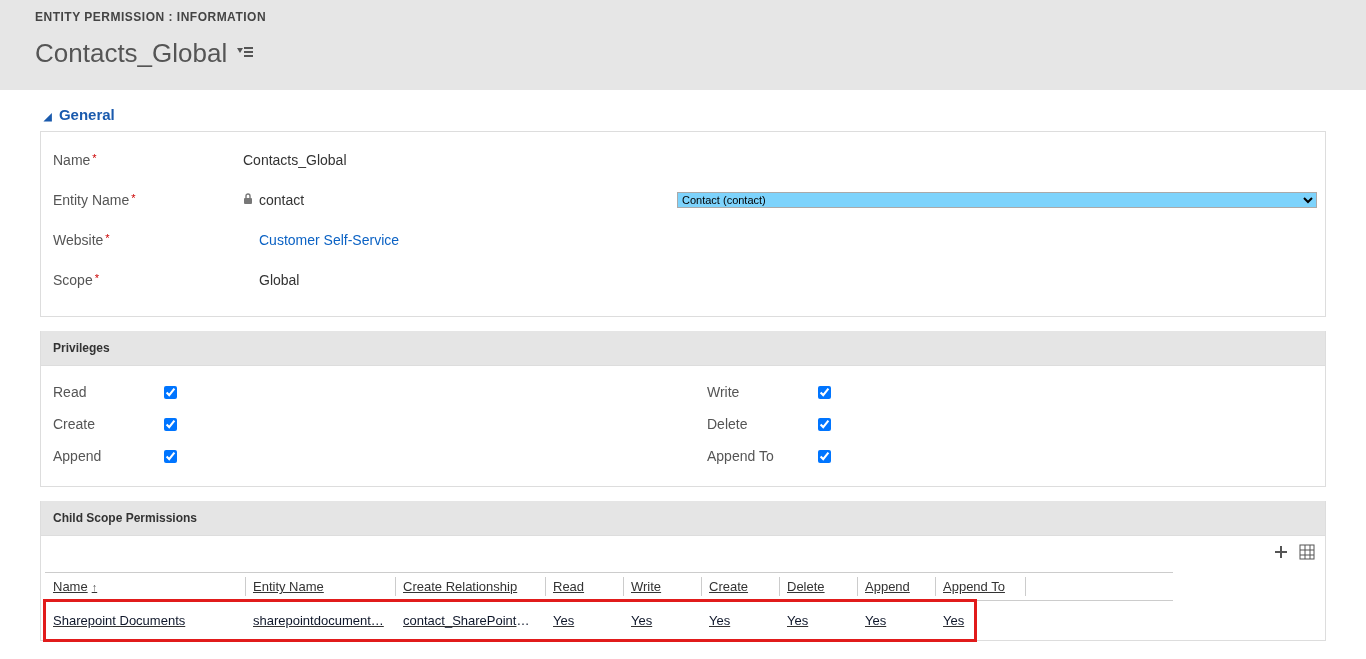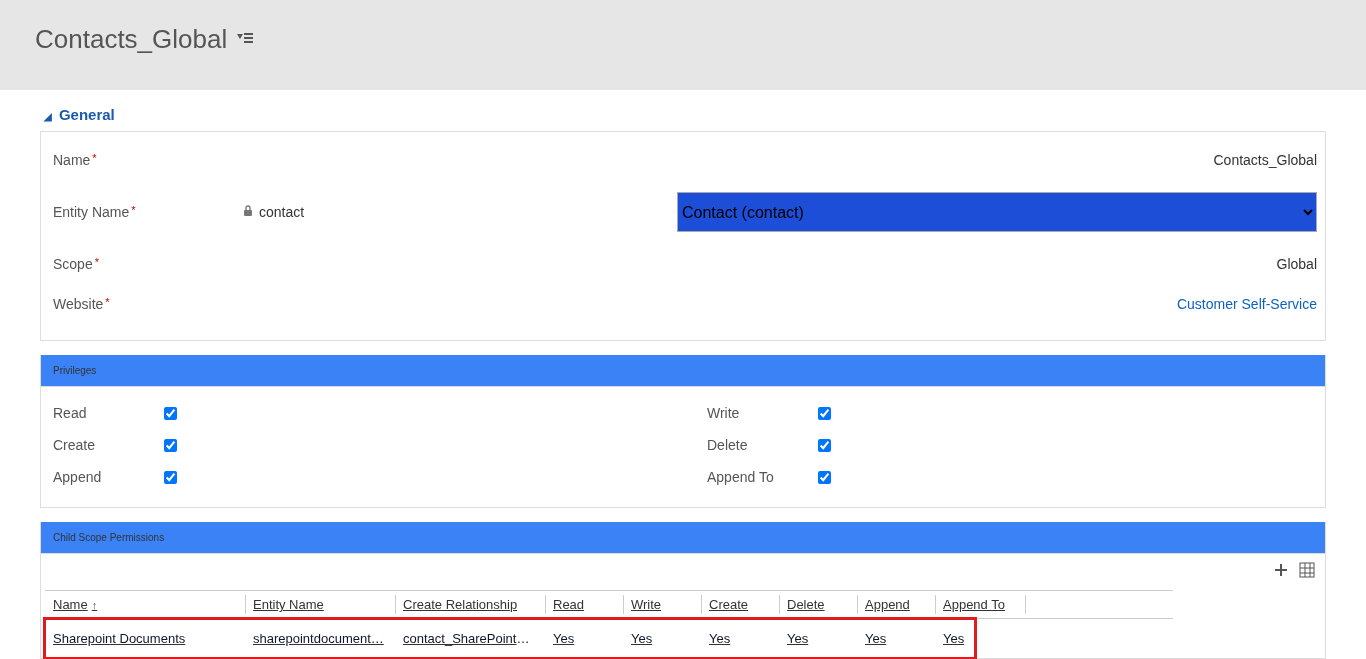--- a/index.html
+++ b/index.html
@@ -62,21 +62,20 @@
     margin-right: 3px;
   }
   .general-box {
     border: 1px solid #ddd;
     padding: 8px 8px 16px 8px;
   }
   .field-row {
     display: flex;
     align-items: center;
     padding: 12px 0 12px 4px;
-    justify-content: space-between;
   }
   .field-label {
     width: 190px;
     color: #555;
     font-size: 14px;
   }
   .req {
     color: #c00;
     font-size: 11px;
     vertical-align: top;
@@ -93,34 +92,34 @@
     margin-right: 6px;
     color: #777;
     font-size: 12px;
   }
   .entity-sel-wrap {
     margin-left: auto;
     width: 640px;
   }
   select.entity-sel {
     width: 100%;
-    height: 40px;
+    height: 16px;
     border: 1px solid #aaa;
-    font-size: 16px;
-    background: #1d4ed8;
+    font-size: 11px;
+    background: #7dd3fc;
   }
 
   .sub-header-band {
-    background: #3b82f6;
+    background: #e5e5e5;
     border: 1px solid #ddd;
     border-top: none;
     padding: 10px 12px;
-    font-weight: 400;
+    font-weight: 700;
     color: #333;
-    font-size: 10px;
+    font-size: 12px;
     margin-top: 14px;
   }
   .sub-body {
     border: 1px solid #ddd;
     border-top: none;
     padding: 10px 8px 14px 8px;
   }
   .priv-item {
     width: 50%;
     display: flex;
@@ -195,20 +194,21 @@
     bottom: -2px;
     border: 3px solid #e11b1b;
     pointer-events: none;
   }
 </style>
 </head>
 <body>
 
 <div class="page">
   <div class="header-band">
+    <div class="breadcrumb">ENTITY PERMISSION : INFORMATION</div>
     <div class="record-title-row">
       <div class="record-title">Contacts_Global</div>
       <div class="record-menu-icon">
         <svg width="16" height="14" viewBox="0 0 16 14">
             <polygon points="0,3 6,3 3,8" fill="#555"></polygon>
             <rect x="7" y="2" width="9" height="2" fill="#555"></rect>
             <rect x="7" y="6" width="9" height="2" fill="#555"></rect>
             <rect x="7" y="10" width="9" height="2" fill="#555"></rect>
           </svg>
       </div>
@@ -236,28 +236,28 @@
               </svg>
           </span>
           <div class="field-value">contact</div>
           <div class="entity-sel-wrap">
             <select class="entity-sel">
               <option>Contact (contact)</option>
             </select>
           </div>
         </div>
         <div class="field-row">
+          <div class="field-label"><span>Website</span><span class="req">*</span></div>
+          <div style="width:16px"></div>
+          <div class="field-value field-link">Customer Self-Service</div>
+        </div>
+        <div class="field-row">
           <div class="field-label"><span>Scope</span><span class="req">*</span></div>
           <div style="width:16px"></div>
           <div class="field-value">Global</div>
-        </div>
-        <div class="field-row">
-          <div class="field-label"><span>Website</span><span class="req">*</span></div>
-          <div style="width:16px"></div>
-          <div class="field-value field-link">Customer Self-Service</div>
         </div>
       </div>
 
       <div class="sub-header-band">Privileges</div>
       <div class="sub-body">
         <div style="display:flex">
           <div style="width:50%">
             <div class="priv-item">
               <div class="priv-label">Read</div>
               <input type="checkbox" class="cb" checked="" style="">

